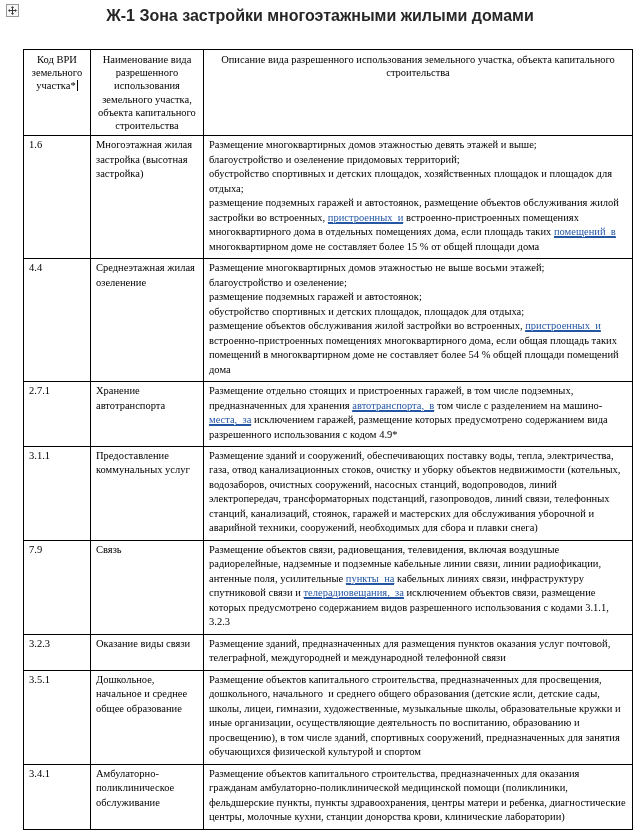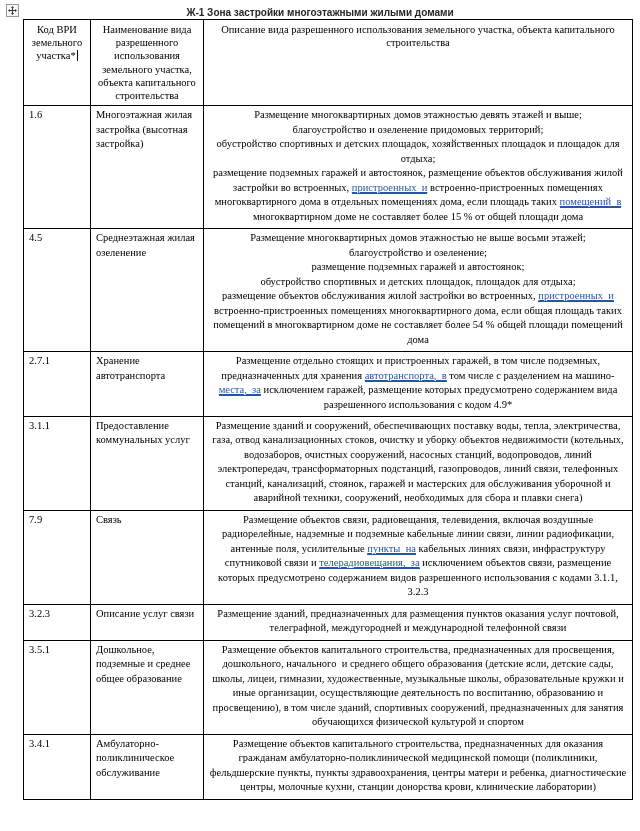--- a/index.html
+++ b/index.html
@@ -8,42 +8,42 @@
     font-family:"Liberation Serif", serif; color:#000;
     -webkit-font-smoothing:antialiased;
   }
   .handle {
     position:absolute; left:6px; top:4px; width:13px; height:13px;
     border:1px solid #989898; background:#f7f7f7; box-sizing:border-box;
     display:flex; align-items:center; justify-content:center;
   }
   .doc-title {
     text-align:center; font-family:"Liberation Sans", sans-serif;
-    font-weight:bold; font-size:10px; color:#262626; padding-top:7px;
+    font-weight:bold; font-size:16px; color:#262626; padding-top:7px;
   }
   table.zoning {
     border-collapse:collapse; table-layout:fixed;
-    margin:1px 0 0 23px; width:609px;font-family:Liberation Serif, serif;
+    margin:24px 0 0 23px; width:609px;font-family:Liberation Serif, serif;
   }
   table.zoning col.c1 { width:67px; }
   table.zoning col.c2 { width:113px; }
   table.zoning col.c3 { width:429px; }
   table.zoning th, table.zoning td {
     border:1px solid #000; vertical-align:top;
     font-size:10.5px; line-height:1.38; padding:2px 5px 4px 5px;
     box-sizing:border-box; overflow:hidden;
   }
   table.zoning th {
     font-weight:normal; text-align:center; line-height:1.26; padding:3px 2px;
   }
   td.section-cell {
     text-align:center; font-weight:bold; padding:0 2px 1px 2px; line-height:1.25;
   }
   td.col-code { padding-left:7px; }
-  .para { white-space:pre-wrap;text-align:center; }
+  .para { white-space:pre-wrap; }
   .ins {
     color:var(--ins,#2456a4);
     text-decoration:underline;
     border-bottom:1px solid var(--ins,#2456a4);
   }
   .caret {
     display:inline-block; width:1px; height:11px; background:#000;
     vertical-align:-2px; margin-left:1px;
   }
   .move-svg { display:block; }
@@ -85,21 +85,21 @@
         <td class="col-code">1.6</td>
         <td class="col-name">Многоэтажная жилая застройка (высотная застройка)</td>
         <td class="col-desc">
           <div class="para"><span>Размещение многоквартирных домов этажностью девять этажей и выше;</span></div>
           <div class="para"><span>благоустройство и озеленение придомовых территорий;</span></div>
           <div class="para"><span>обустройство спортивных и детских площадок, хозяйственных площадок и площадок для отдыха;</span></div>
           <div class="para"><span>размещение подземных гаражей и автостоянок, размещение объектов обслуживания жилой застройки во встроенных, </span><span class="ins">пристроенных  и</span><span> встроенно-пристроенных помещениях многоквартирного дома в отдельных помещениях дома, если площадь таких </span><span class="ins">помещений  в</span><span> многоквартирном доме не составляет более 15 % от общей площади дома</span></div>
         </td>
       </tr>
       <tr>
-        <td class="col-code">4.5</td>
+        <td class="col-code">4.4</td>
         <td class="col-name">Среднеэтажная жилая озеленение</td>
         <td class="col-desc">
           <div class="para"><span>Размещение многоквартирных домов этажностью не выше восьми этажей;</span></div>
           <div class="para"><span>благоустройство и озеленение;</span></div>
           <div class="para"><span>размещение подземных гаражей и автостоянок;</span></div>
           <div class="para"><span>обустройство спортивных и детских площадок, площадок для отдыха;</span></div>
           <div class="para"><span>размещение объектов обслуживания жилой застройки во встроенных, </span><span class="ins">пристроенных  и</span><span> встроенно-пристроенных помещениях многоквартирного дома, если общая площадь таких помещений в многоквартирном доме не составляет более 54 % общей площади помещений дома</span></div>
         </td>
       </tr>
       <tr>
@@ -118,28 +118,28 @@
       </tr>
       <tr>
         <td class="col-code">7.9</td>
         <td class="col-name">Связь</td>
         <td class="col-desc">
           <div class="para"><span>Размещение объектов связи, радиовещания, телевидения, включая воздушные радиорелейные, надземные и подземные кабельные линии связи, линии радиофикации, антенные поля, усилительные </span><span class="ins">пункты  на</span><span> кабельных линиях связи, инфраструктуру спутниковой связи и </span><span class="ins">телерадиовещания,  за</span><span> исключением объектов связи, размещение которых предусмотрено содержанием видов разрешенного использования с кодами 3.1.1, 3.2.3</span></div>
         </td>
       </tr>
       <tr>
         <td class="col-code">3.2.3</td>
-        <td class="col-name">Описание услуг связи</td>
+        <td class="col-name">Оказание виды связи</td>
         <td class="col-desc">
           <div class="para"><span>Размещение зданий, предназначенных для размещения пунктов оказания услуг почтовой, телеграфной, междугородней и международной телефонной связи</span></div>
         </td>
       </tr>
       <tr>
         <td class="col-code">3.5.1</td>
-        <td class="col-name">Дошкольное, подземные и среднее общее образование</td>
+        <td class="col-name">Дошкольное, начальное и среднее общее образование</td>
         <td class="col-desc">
           <div class="para"><span>Размещение объектов капитального строительства, предназначенных для просвещения, дошкольного, начального  и среднего общего образования (детские ясли, детские сады, школы, лицеи, гимназии, художественные, музыкальные школы, образовательные кружки и иные организации, осуществляющие деятельность по воспитанию, образованию и просвещению), в том числе зданий, спортивных сооружений, предназначенных для занятия обучающихся физической культурой и спортом</span></div>
         </td>
       </tr>
       <tr>
         <td class="col-code">3.4.1</td>
         <td class="col-name">Амбулаторно-поликлиническое обслуживание</td>
         <td class="col-desc">
           <div class="para"><span>Размещение объектов капитального строительства, предназначенных для оказания гражданам амбулаторно-поликлинической медицинской помощи (поликлиники, фельдшерские пункты, пункты здравоохранения, центры матери и ребенка, диагностические центры, молочные кухни, станции донорства крови, клинические лаборатории)</span></div>
         </td>

